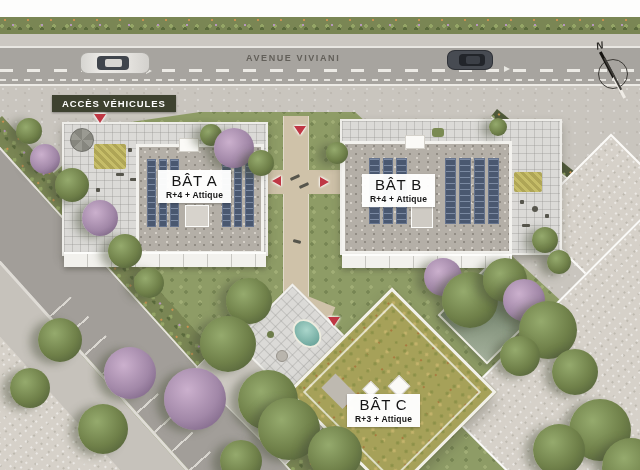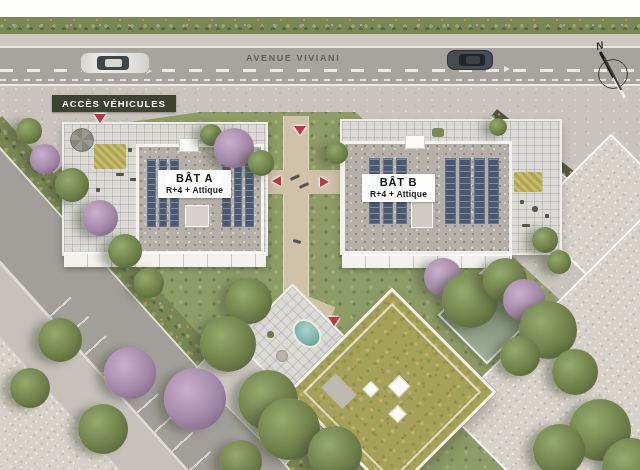--- a/index.html
+++ b/index.html
@@ -53,21 +53,21 @@
   .car.white::after{content:"";position:absolute;left:36%;right:40%;top:6px;bottom:6px;background:#d8d6d2;border-radius:2px;}
   .car.dark{background:#474b52;border:1px solid #2e3137;}
   .car.dark::before{content:"";position:absolute;left:26%;right:16%;top:3px;bottom:3px;background:#22252a;border-radius:4px;}
   .car.dark::after{content:"";position:absolute;left:40%;right:28%;top:5px;bottom:5px;background:#3c4047;border-radius:2px;}
 
   
   .access-label{background:var(--access-box,#3e4230);color:#fff;font-size:9.5px;font-weight:700;
     letter-spacing:.9px;padding:3px 10px;white-space:nowrap;box-shadow:0 1px 2px rgba(0,0,0,.35);}
   .bldg-label{background:rgba(255,255,255,.97);color:#151515;text-align:center;
     padding:2px 8px 3px;box-shadow:0 1px 2px rgba(0,0,0,.25);white-space:nowrap;}
-  .bldg-label .nm{font-size:11px;font-weight:700;letter-spacing:.8px;}
+  .bldg-label .nm{font-size:15px;font-weight:400;letter-spacing:.8px;}
   .bldg-label .fl{font-size:8.5px;font-weight:600;letter-spacing:.2px;margin-top:1px;}
 
   
   .mk{width:0;height:0;filter:drop-shadow(0 0 1px #fff) drop-shadow(0 0 1px #fff);}
   .mk.down{border-left:6px solid transparent;border-right:6px solid transparent;border-top:9px solid var(--marker,#bf3744);}
   .mk.left{border-top:5px solid transparent;border-bottom:5px solid transparent;border-right:9px solid var(--marker,#bf3744);}
   .mk.right{border-top:5px solid transparent;border-bottom:5px solid transparent;border-left:9px solid var(--marker,#bf3744);}
   .arrow{width:0;height:0;border-top:3px solid transparent;border-bottom:3px solid transparent;border-left:6px solid rgba(240,238,233,.9);}
 
   
@@ -253,20 +253,24 @@
   <div class="abs tree g" style="left:489px;top:118px;width:18px;height:18px;"></div>
 
   <div class="abs bldg-label" style="left:158px;top:170px;">
     <div class="nm">BÂT A</div>
     <div class="fl">R+4 + Attique</div>
   </div>
   <div class="abs bldg-label" style="left:362px;top:174px;">
     <div class="nm">BÂT B</div>
     <div class="fl">R+4 + Attique</div>
   </div>
+  <div class="abs bldg-label" style="left:347px;top:394px;">
+    <div class="nm">BÂT C</div>
+    <div class="fl">R+3 + Attique</div>
+  </div>
 
   <div class="abs access-label" style="left:52px;top:95px;">ACCÈS VÉHICULES</div>
   <div class="abs mk down" style="left:94px;top:114px;"></div>
   <div class="abs mk down" style="left:294px;top:126px;"></div>
   <div class="abs mk left" style="left:272px;top:176px;"></div>
   <div class="abs mk right" style="left:320px;top:177px;"></div>
   <div class="abs mk down" style="left:328px;top:317px;"></div>
 
   <div class="abs" style="left:588px;top:40px;width:54px;height:62px;">
     <div class="abs compass-circle" style="left:10px;top:19px;width:30px;height:30px;"></div>

